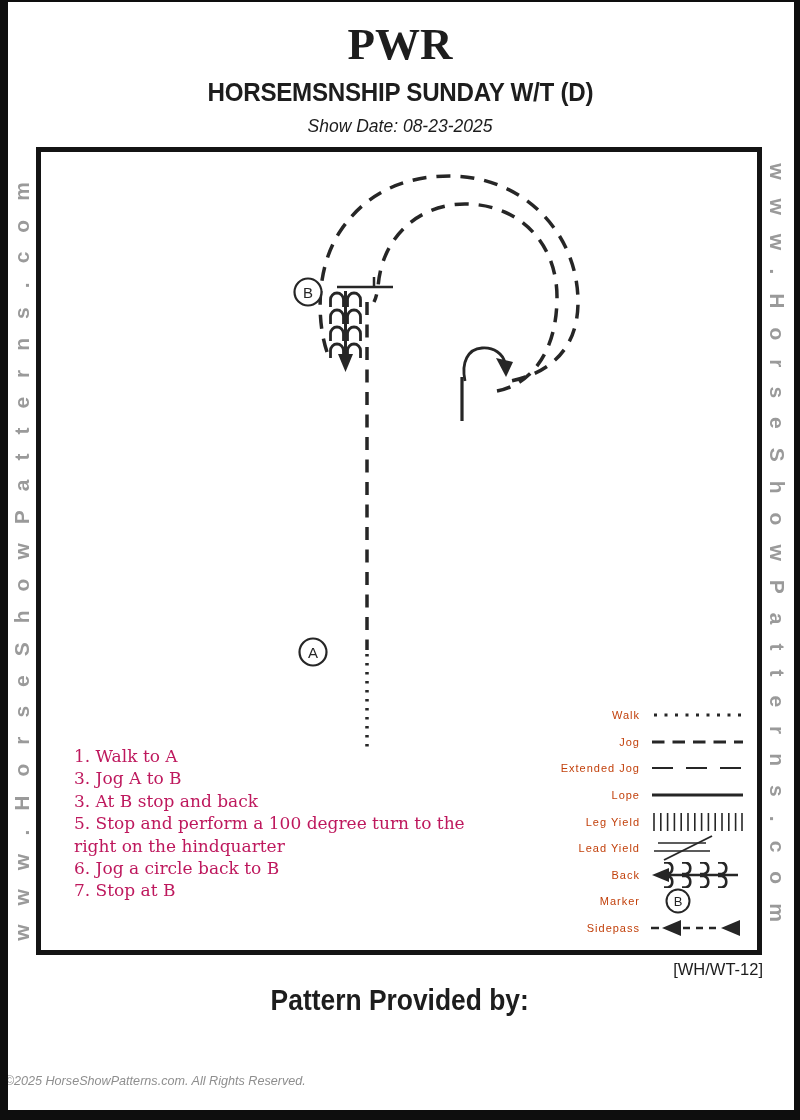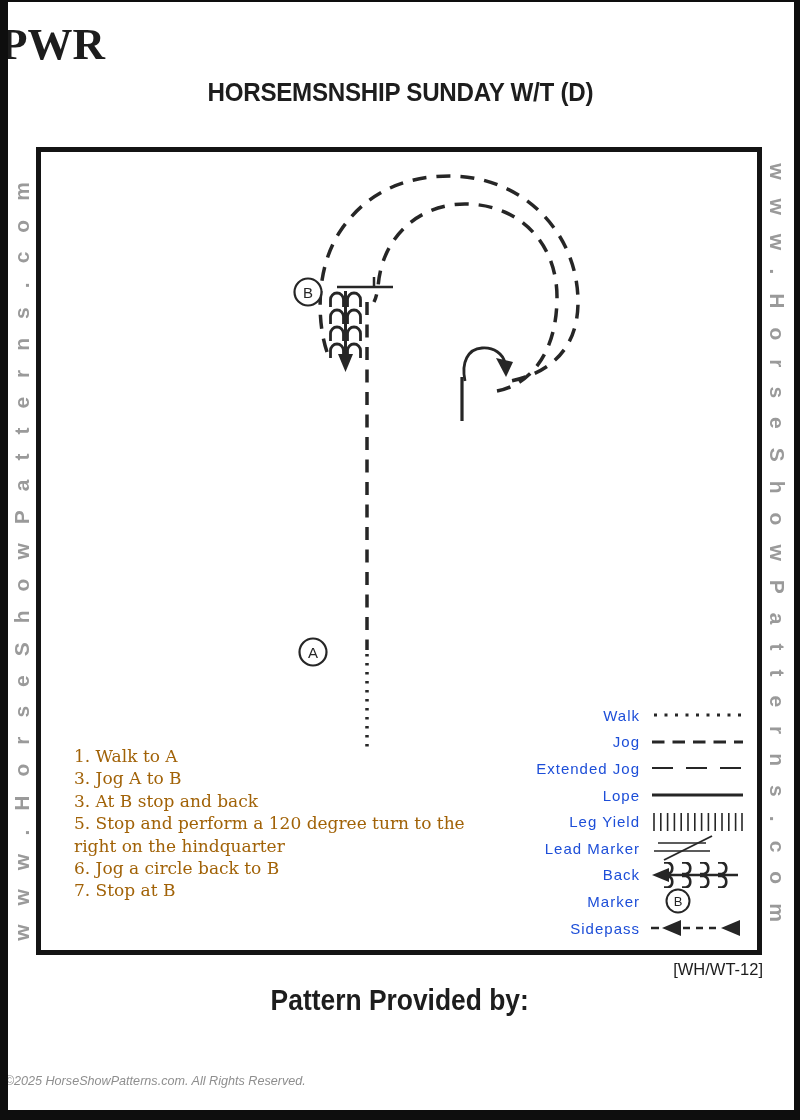--- a/index.html
+++ b/index.html
@@ -1,57 +1,58 @@
 <!DOCTYPE html>
 <html><head>
 <meta charset="utf-8">
 <style>
   html,body{margin:0;padding:0;background:#ffffff;}
   .page{position:relative;width:800px;height:1120px;background:#fff;overflow:hidden;
         font-family:"Liberation Sans", sans-serif;color:#1d1d1d;}
   .frame{position:absolute;inset:0;border-style:solid;border-color:#0e0e0e;
          border-width:2px 6px 10px 8px;pointer-events:none;z-index:50;}
-  .title{position:absolute;top:18px;left:0;right:0;text-align:left;
+  .title{position:absolute;top:18px;left:0;right:0;text-align:center;
          font-family:"Liberation Serif","DejaVu Serif",serif;font-weight:700;font-size:45px;}
   .event{position:absolute;top:77px;left:0;right:0;text-align:center;font-weight:700;font-size:26px;}
   .event span{display:inline-block;transform:scaleX(0.93);letter-spacing:-0.3px;}
   .showdate{position:absolute;top:116px;left:0;right:0;text-align:center;
             font-style:italic;font-size:17.5px;}
   .arena{position:absolute;left:36px;top:147px;width:726px;height:808px;
          border:5px solid #141414;box-sizing:border-box;background:#fff;}
   .pattern-svg{position:absolute;left:0;top:0;z-index:5;}
   .wm{position:absolute;width:810px;height:26px;line-height:26px;text-align:center;
       font-weight:700;font-size:21px;letter-spacing:19px;color:#9a9a9a;white-space:nowrap;z-index:6;}
   .wm-left{left:-383px;top:539px;transform:rotate(-90deg);}
   .wm-right{left:372px;top:539px;transform:rotate(90deg);}
   .instructions{position:absolute;left:74px;top:745px;width:432px;z-index:10;
-                font-family:"DejaVu Serif","Liberation Serif",serif;font-size:17px;line-height:22.4px;color:#a16207;}
+                font-family:"DejaVu Serif","Liberation Serif",serif;font-size:17px;line-height:22.4px;color:#be185d;}
   .legend{position:absolute;left:520px;top:702px;width:242px;z-index:10;}
   .legend-row{display:flex;align-items:center;height:26.6px;}
-  .legend-label{flex:0 0 120px;text-align:right;font-size:15px;letter-spacing:1px;color:#1d4ed8;margin-right:10px;white-space:nowrap;}
+  .legend-label{flex:0 0 120px;text-align:right;font-size:11px;letter-spacing:1px;color:#c2410c;margin-right:10px;white-space:nowrap;}
   .legend-icon{flex:0 0 95px;height:26px;}
   .legend-icon svg{display:block;}
   .code{position:absolute;right:37px;top:960px;font-weight:400;font-size:16.5px;z-index:10;}
   .provided{position:absolute;top:983px;left:0;right:0;text-align:center;font-weight:700;font-size:30px;}
   .provided span{display:inline-block;transform:scaleX(0.88);}
   .provider{position:absolute;top:1014px;left:0;right:0;text-align:center;font-style:italic;font-size:38px;}
   .provider span{display:inline-block;transform:scaleX(0.9);}
   .copyright{position:absolute;top:1073px;left:0;right:0;text-align:left;font-style:italic;
              font-size:13px;color:#8e8e8e;}
   .copyright span{display:inline-block;transform:scaleX(0.97);}
   svg .ink{stroke:#262626;fill:none;}
 </style>
 </head>
 <body>
 
 <div class="page">
   <div class="frame"></div>
 
   <div class="title">PWR</div>
   <div class="event"><span>HORSEMSNSHIP SUNDAY W/T (D)</span></div>
+  <div class="showdate">Show Date: 08-23-2025</div>
 
   <div class="wm wm-left">www.HorseShowPatterns.com</div>
   <div class="wm wm-right">www.HorseShowPatterns.com</div>
 
   <div class="arena"></div>
 
   <svg class="pattern-svg" width="800" height="1120" viewBox="0 0 800 1120">
 
     <path class="ink" d="M 327 352 C 317 322 315 268 341 230 C 367 192 405 176 450 176 C 522 176 578 232 578 302 C 578 348 551 374 506 382" stroke-width="3.5" stroke-dasharray="14 10"></path>
 
@@ -90,21 +91,21 @@
     <g>
       <circle cx="313" cy="652" r="13.5" fill="#fff" stroke="#262626" stroke-width="2.2"></circle>
       <text x="313" y="658" text-anchor="middle" font-size="15" fill="#262626" font-family="Liberation Sans, sans-serif">A</text>
     </g>
   </svg>
 
   <div class="instructions">
     <div>1. Walk to A</div>
     <div>3. Jog A to B</div>
     <div>3. At B stop and back</div>
-    <div>5. Stop and perform a 120 degree turn to the right on the hindquarter</div>
+    <div>5. Stop and perform a 100 degree turn to the right on the hindquarter</div>
     <div>6. Jog a circle back to B</div>
     <div>7. Stop at B</div>
   </div>
 
   <div class="legend">
     <div class="legend-row">
       <span class="legend-label">Walk</span>
       <span class="legend-icon">
         <svg width="95" height="26" viewBox="0 0 95 26">
             <line x1="4" y1="13" x2="92" y2="13" stroke="#262626" stroke-width="3" stroke-dasharray="3 7.5"></line>
@@ -152,21 +153,21 @@
             <line x1="65.2" y1="4" x2="65.2" y2="22"></line>
               <line x1="72" y1="4" x2="72" y2="22"></line>
               <line x1="78.8" y1="4" x2="78.8" y2="22"></line>
             <line x1="85.6" y1="4" x2="85.6" y2="22"></line>
               <line x1="92" y1="4" x2="92" y2="22"></line>
           </g>
         </svg>
       </span>
     </div>
     <div class="legend-row">
-      <span class="legend-label">Lead Marker</span>
+      <span class="legend-label">Lead Yield</span>
       <span class="legend-icon">
         <svg width="95" height="26" viewBox="0 0 95 26">
           <line x1="8" y1="8" x2="56" y2="8" stroke="#262626" stroke-width="1.7"></line>
           <line x1="4" y1="16" x2="60" y2="16" stroke="#262626" stroke-width="1.7"></line>
           <line x1="14" y1="25" x2="62" y2="1" stroke="#262626" stroke-width="1.9"></line>
         </svg>
       </span>
     </div>
     <div class="legend-row">
       <span class="legend-label">Back</span>

